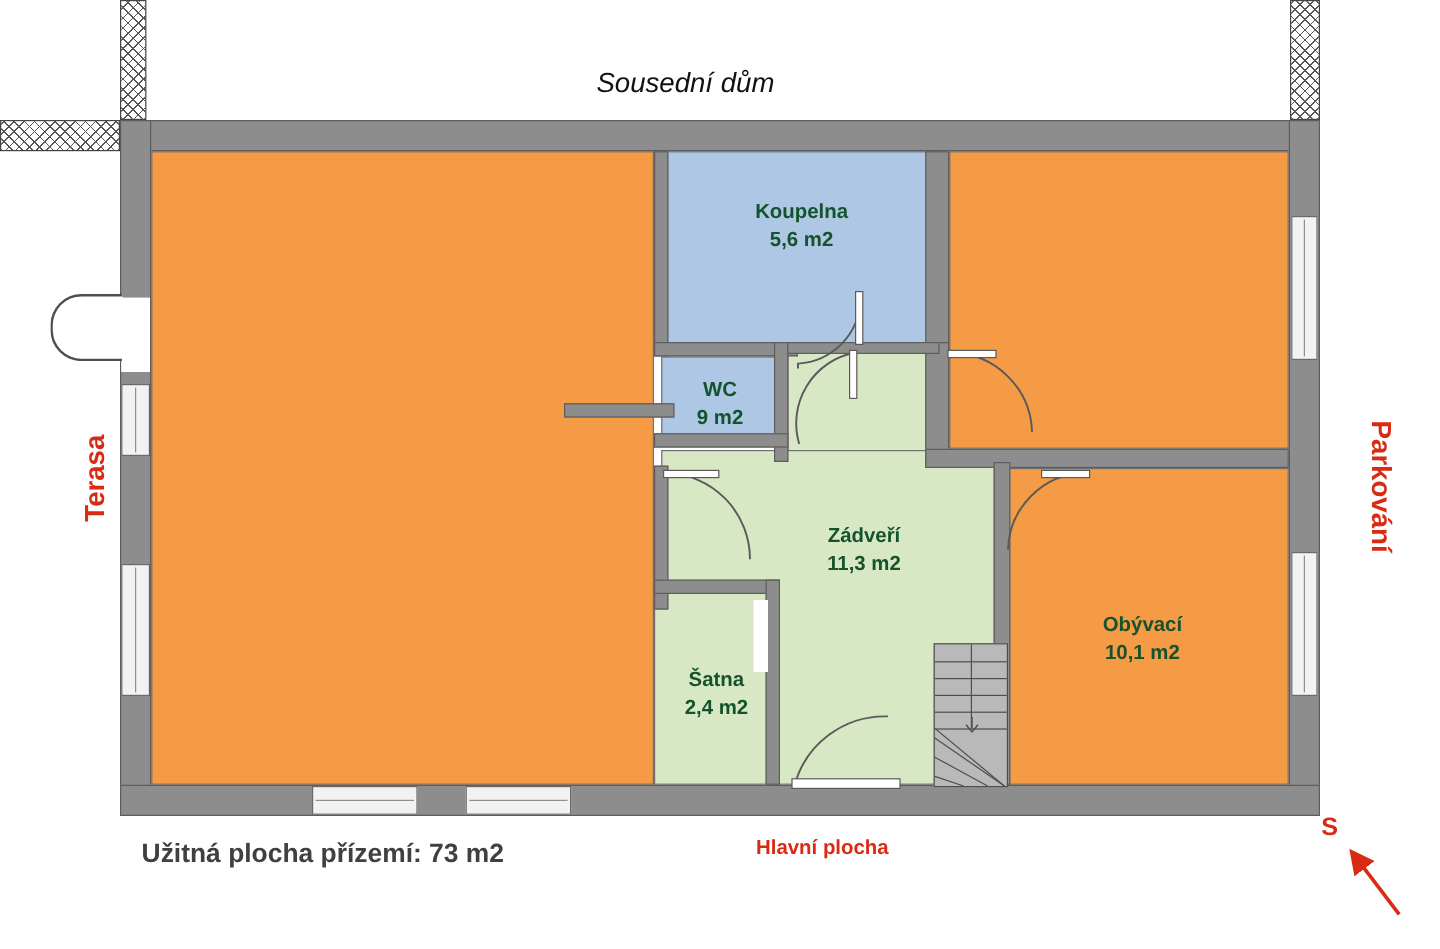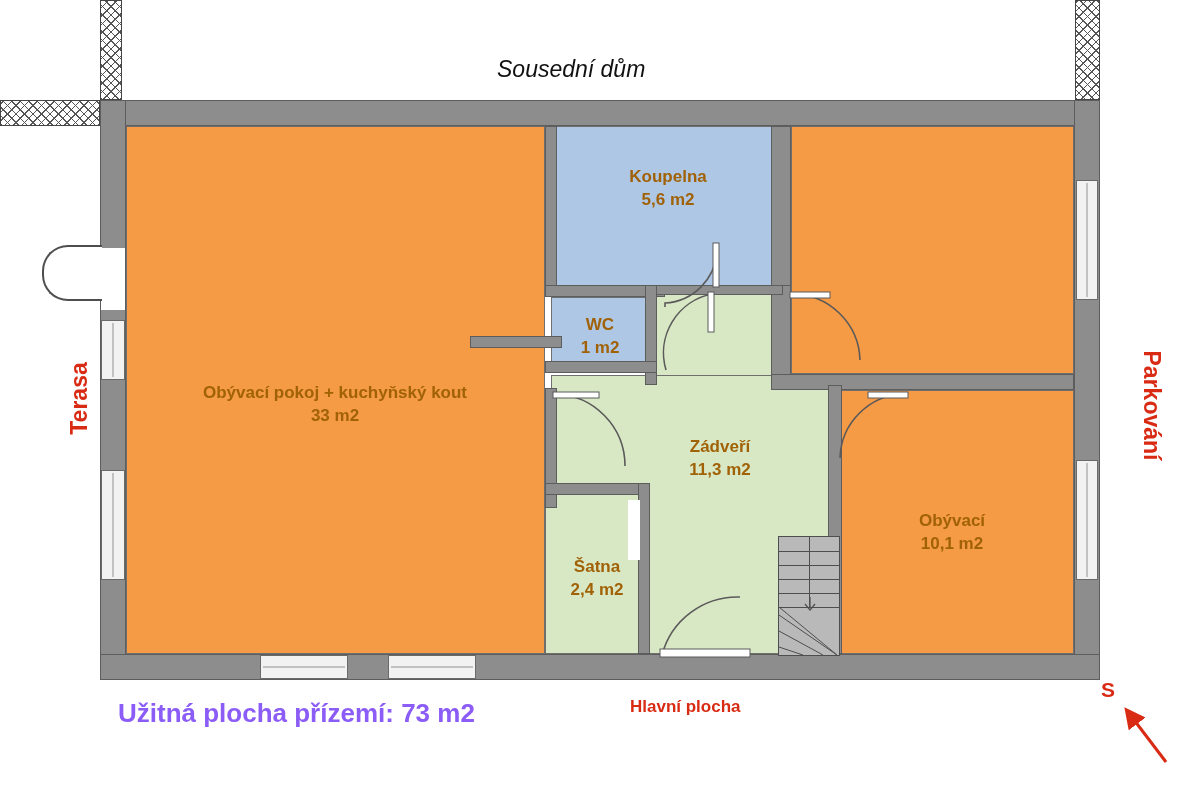--- a/index.html
+++ b/index.html
@@ -46,21 +46,21 @@
     box-sizing: border-box;
     border: 1px solid #6f6f6f;
   }
   .room.orange { background: #f59a45; }
   .room.blue   { background: #aec7e4; }
   .room.green  { background: #d9e8c4; }
 
   .room-label {
     position: absolute;
     text-align: center;
-    color: #a16207;
+    color: #14532d;
     font-weight: bold;
     font-size: 17px;
     line-height: 1.35;
     white-space: nowrap;
   }
   .room-label .lbl-name { display: block; }
   .room-label .lbl-area { display: block; }
 
   
   .window {
@@ -104,23 +104,23 @@
     font-size: 23px;
     white-space: nowrap;
   }
   .txt-entry {
     color: #d92b13;
     font-weight: bold;
     font-size: 17px;
     white-space: nowrap;
   }
   .txt-area {
-    color: #8b5cf6;
-    font-weight: bold;
-    font-size: 26px;
+    color: #404040;
+    font-weight: bold;
+    font-size: 22px;
     white-space: nowrap;
   }
   .txt-compass {
     color: #d92b13;
     font-weight: bold;
     font-size: 21px;
   }
   .rot-left  { transform: rotate(-90deg); transform-origin: 50% 50%; }
   .rot-right { transform: rotate(90deg);  transform-origin: 50% 50%; }
 
@@ -251,33 +251,29 @@
     <div class="stair-v" style="left:30px; top:0; height:70px;"></div>
     <svg style="position:absolute; left:0; top:70px;" width="62" height="50" viewBox="0 0 62 50">
       <path d="M 0 8 L 58 48 M 0 24 L 44 48 M 0 40 L 24 48" stroke="#4e4e4e" stroke-width="1" fill="none"></path>
       <path d="M 0 0 L 58 48" stroke="#4e4e4e" stroke-width="1" fill="none"></path>
     </svg>
     <svg style="position:absolute; left:22px; top:60px;" width="18" height="16" viewBox="0 0 18 16">
       <path d="M 9 0 L 9 10 M 4 7 L 9 13 L 14 7" stroke="#4e4e4e" stroke-width="1.2" fill="none"></path>
     </svg>
   </div>
 
-  <div class="abs room-label" style="left:335px; top:382px; transform:translateX(-50%);">
-    <span class="lbl-name">Obývací pokoj + kuchyňský kout</span>
-    <span class="lbl-area">33 m2</span>
-  </div>
 
   <div class="abs room-label" style="left:668px; top:166px; transform:translateX(-50%);">
     <span class="lbl-name">Koupelna</span>
     <span class="lbl-area">5,6 m2</span>
   </div>
 
   <div class="abs room-label" style="left:600px; top:314px; transform:translateX(-50%);">
     <span class="lbl-name">WC</span>
-    <span class="lbl-area">1 m2</span>
+    <span class="lbl-area">9 m2</span>
   </div>
 
 
   <div class="abs room-label" style="left:720px; top:436px; transform:translateX(-50%);">
     <span class="lbl-name">Zádveří</span>
     <span class="lbl-area">11,3 m2</span>
   </div>
 
   <div class="abs room-label" style="left:597px; top:556px; transform:translateX(-50%);">
     <span class="lbl-name">Šatna</span>

